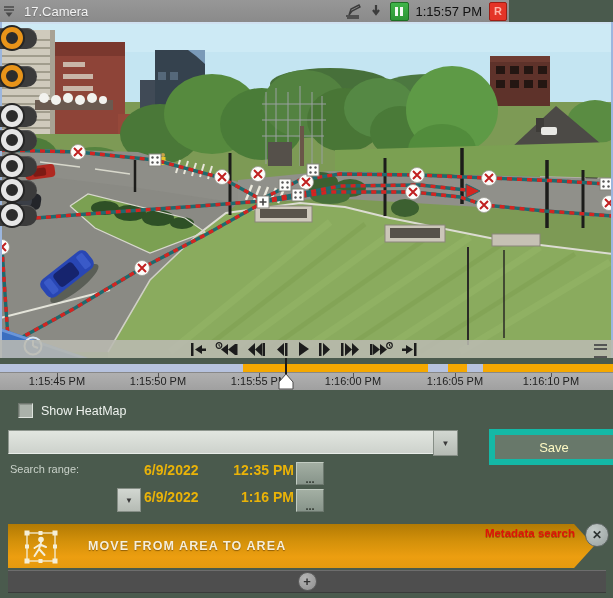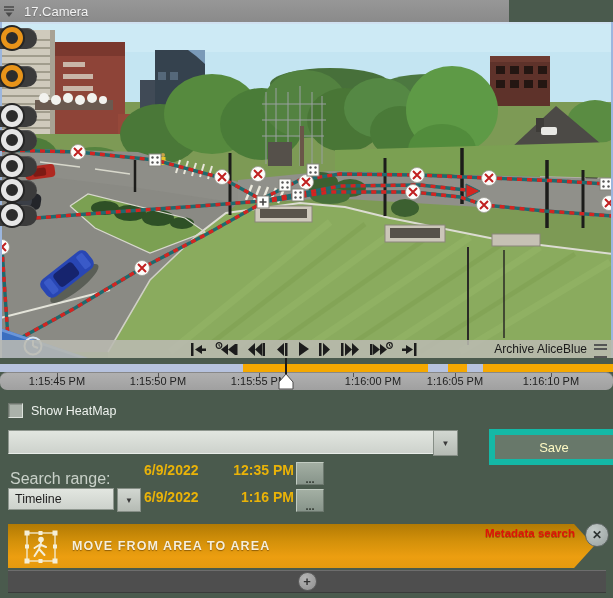--- a/index.html
+++ b/index.html
@@ -30,62 +30,81 @@
   
   .pbbar{position:absolute;left:0;bottom:0;width:613px;height:18px;background:rgba(186,186,176,.88);z-index:8;display:flex;align-items:center;}
   .pb-icons{display:flex;align-items:center;gap:8px;margin-left:190px;}
   .pb-btn{height:14px;display:flex;align-items:center;}
   .archive{position:absolute;right:26px;top:0;height:18px;display:flex;align-items:center;color:#1a1a1a;font-size:12px;}
   .hamb{position:absolute;right:6px;top:4px;width:13px;height:10px;border-top:2px solid #555;border-bottom:2px solid #555;}
   .hamb::after{content:"";display:block;margin-top:2px;height:2px;background:#555;}
   
   .timeline{position:absolute;left:0;top:358px;width:613px;height:32px;}
   .tl-strip{position:absolute;left:0;top:6px;width:613px;height:8px;background:#b6c2de;overflow:hidden;}
-  .tl-scale{position:absolute;left:0;top:14px;width:613px;height:17px;background:linear-gradient(#b0b0b0,#a0a0a0);border-top:1px solid #888;border-radius:7px;}
+  .tl-scale{position:absolute;left:0;top:14px;width:613px;height:17px;background:linear-gradient(#b0b0b0,#a0a0a0);border-top:1px solid #888;}
   .tl-label{position:absolute;top:2px;transform:translateX(-50%);font-size:11px;color:#222;white-space:nowrap;}
   .tl-tick{position:absolute;top:0;width:1px;height:4px;background:#555;}
   .playhead{position:absolute;left:285px;top:0;width:2px;height:26px;background:#1a1a1a;z-index:3;}
   .ph-flag{position:absolute;left:278px;top:16px;z-index:4;}
   
   .panel{position:absolute;left:0;top:390px;width:613px;height:208px;background:#4a5a4d;}
-  .cbrow{position:absolute;left:8px;top:13px;display:flex;align-items:center;gap:8px;justify-content:space-between;}
+  .cbrow{position:absolute;left:18px;top:13px;display:flex;align-items:center;gap:8px;justify-content:space-between;}
   .cbox{width:13px;height:13px;background:#aab2aa;border:1px solid #6e766e;border-right-color:#dde3dd;border-bottom-color:#dde3dd;box-shadow:inset 1px 1px 0 #8d958d;}
   .cblabel{color:#eef2ee;font-size:12.5px;}
   .combo{position:absolute;left:8px;top:40px;width:424px;height:22px;background:linear-gradient(#e2e6e0,#cdd2cc);border:1px solid #8f978f;border-bottom-color:#e8ece8;border-right-color:#e8ece8;}
   .dropbtn{position:absolute;top:40px;width:23px;height:24px;background:linear-gradient(#d2d7d1,#b5bbb4);border:1px solid #868e86;display:flex;align-items:center;justify-content:center;color:#3a3a3a;font-size:8px;}
   .dropbtn.q{left:433px;}
   .savebtn{position:absolute;left:489px;top:39px;width:118px;height:24px;background:#68786a;border:6px solid #14b8a6;color:#fef9c3;font-size:13px;display:flex;align-items:center;justify-content:center;}
-  .srlabel{position:absolute;left:10px;top:73px;color:#c9d1c9;font-size:16px;margin-top:7px;}
+  .srlabel{position:absolute;left:10px;top:73px;color:#c9d1c9;font-size:11px;}
   .daterow{position:absolute;left:144px;width:150px;display:flex;justify-content:space-between;color:#eab308;font-size:14px;font-weight:bold;}
   .dots{position:absolute;left:296px;width:26px;height:21px;background:linear-gradient(#a3afa3,#87948a);border:1px solid #6c786e;border-top-color:#c2ccc2;border-left-color:#c2ccc2;color:#2e342e;font-size:11px;font-weight:bold;display:flex;align-items:flex-end;justify-content:center;line-height:10px;}
   .modebox{position:absolute;left:8px;top:98px;width:106px;height:22px;background:linear-gradient(#e2e6e0,#cdd2cc);border:1px solid #8f978f;color:#1e1e1e;font-size:12.5px;display:flex;align-items:center;padding-left:6px;box-sizing:border-box;}
   .dropbtn.m{left:117px;top:98px;width:22px;height:22px;}
   
   .banner{position:absolute;left:8px;top:134px;width:586px;height:44px;
     background:linear-gradient(180deg,#b27a04 0%,#d4910a 40%,#ec9e10 75%,#e59a0e 100%);
     clip-path:polygon(0 0,96.6% 0,100% 50%,96.6% 100%,0 100%);
     display:flex;align-items:center;}
-  .banner .btitle{color:#f7efda;font-size:12.5px;font-weight:bold;letter-spacing:1.1px;margin-left:64px;text-shadow:0 1px 1px rgba(90,55,0,.6);}
+  .banner .btitle{color:#f7efda;font-size:12.5px;font-weight:bold;letter-spacing:1.1px;margin-left:80px;text-shadow:0 1px 1px rgba(90,55,0,.6);}
   .bicon{position:absolute;left:14px;top:4px;}
   .meta{position:absolute;right:38px;top:137px;color:#e01309;font-size:11.5px;font-weight:bold;text-shadow:0 1px 0 rgba(60,20,0,.35);}
   .xbtn{position:absolute;left:585px;top:133px;width:22px;height:22px;border-radius:50%;background:radial-gradient(circle at 35% 30%,#c3cbc9,#99a1a0);border:1px solid #5d6563;color:#2e3432;font-size:12px;font-weight:bold;display:flex;align-items:center;justify-content:center;}
   .plusbar{position:absolute;left:8px;top:180px;width:598px;height:21px;background:#4e4e4e;border-top:1px solid #6d6d6d;border-bottom:1px solid #3a3a3a;display:flex;align-items:center;justify-content:center;}
   .plusbtn{width:17px;height:17px;border-radius:50%;background:radial-gradient(circle at 35% 30%,#b5b5b5,#8f8f8f);border:1px solid #5e5e5e;color:#333;font-size:13px;font-weight:bold;display:flex;align-items:center;justify-content:center;line-height:0;}
 </style>
 </head>
 <body>
 
 <div class="titlebar">
   <span class="tb-ic">
     <svg width="14" height="14">
         <path d="M2 3h10M2 6h10" stroke="#4a4a4a" stroke-width="1.6"></path>
         <path d="M3.5 8.5h7L7 13z" fill="#4a4a4a"></path>
       </svg>
   </span>
   <span class="camtitle">17.Camera</span>
+  <div class="tb-right">
+    <span class="tb-ic">
+      <svg width="18" height="16">
+          <path d="M2 13h13M3 15h12" stroke="#3c3c3c" stroke-width="1.4"></path>
+          <path d="M5 12l2-6 8-4 1 2-8 4z" fill="none" stroke="#3c3c3c" stroke-width="1.4"></path>
+        </svg>
+    </span>
+    <span class="tb-ic">
+      <svg width="16" height="16">
+          <path d="M8 2v7M5 7l3 4 3-4" fill="none" stroke="#3c3c3c" stroke-width="2.2"></path>
+        </svg>
+    </span>
+    <span class="pausebtn">
+        <i></i>
+        <i></i>
+      </span>
+    <span class="clock">1:15:57 PM</span>
+    <span class="recbtn">R</span>
+  </div>
 </div>
 
 <div class="video">
   <svg width="613" height="336" viewBox="0 0 613 336">
 
     <rect x="0" y="0" width="613" height="80" fill="#c4e5f2"></rect>
     <rect x="0" y="0" width="613" height="30" fill="#cdeaf5"></rect>
 
     <g>
       <rect x="0" y="8" width="55" height="118" fill="#cfcabc"></rect>
@@ -473,21 +492,20 @@
           </svg>
       </span>
       <span class="pb-btn">
         <svg width="17" height="13">
             <rect x="1" y="5.5" width="5" height="2.5" fill="#1c1c1c"></rect>
             <polygon points="5,2 12,6.5 5,11" fill="#1c1c1c"></polygon>
             <rect x="13" y="0" width="2.5" height="13" fill="#1c1c1c"></rect>
           </svg>
       </span>
     </div>
-    <span class="archive">Archive AliceBlue</span>
     <span class="hamb"></span>
   </div>
 </div>
 
 <div class="timeline">
   <div class="tl-strip">
       <div style="position: absolute; left: 0px; top: 0px; width: 243px; height: 100%; background: rgb(182, 194, 222);"></div>
       <div style="position: absolute; left: 243px; top: 0px; width: 185px; height: 100%; background: rgb(245, 168, 0);"></div>
       <div style="position: absolute; left: 428px; top: 0px; width: 20px; height: 100%; background: rgb(182, 194, 222);"></div>
       <div style="position: absolute; left: 448px; top: 0px; width: 19px; height: 100%; background: rgb(245, 168, 0);"></div>
@@ -495,21 +513,21 @@
       <div style="position: absolute; left: 483px; top: 0px; width: 130px; height: 100%; background: rgb(245, 168, 0);"></div>
     </div>
   <div class="tl-scale">
       <i class="tl-tick" style="left: 57px;"></i>
       <span class="tl-label" style="left: 57px;">1:15:45 PM</span>
       <i class="tl-tick" style="left: 158px;"></i>
       <span class="tl-label" style="left: 158px;">1:15:50 PM</span>
       <i class="tl-tick" style="left: 259px;"></i>
       <span class="tl-label" style="left: 259px;">1:15:55 PM</span>
       <i class="tl-tick" style="left: 353px;"></i>
-      <span class="tl-label" style="left: 353px; margin-left: 20px;">1:16:00 PM</span>
+      <span class="tl-label" style="left: 353px;">1:16:00 PM</span>
       <i class="tl-tick" style="left: 455px;"></i>
       <span class="tl-label" style="left: 455px;">1:16:05 PM</span>
       <i class="tl-tick" style="left: 551px;"></i>
       <span class="tl-label" style="left: 551px;">1:16:10 PM</span>
     </div>
   <div class="playhead" style="left: 285px;"></div>
   <svg class="ph-flag" width="16" height="16">
     <polygon points="8,0 15,8 15,15 1,15 1,8" fill="#ffffff" stroke="#4a4a4a" stroke-width="1"></polygon>
   </svg>
 </div>
@@ -527,21 +545,20 @@
   <div class="savebtn">Save</div>
 
   <div class="srlabel">Search range:</div>
 
   <div class="daterow" style="top:72px">
     <span>6/9/2022</span>
     <span>12:35 PM</span>
   </div>
   <div class="dots" style="top:72px">...</div>
 
-  <div class="modebox">Timeline</div>
   <div class="dropbtn m">
       <span>▼</span>
     </div>
 
   <div class="daterow" style="top:99px">
     <span>6/9/2022</span>
     <span>1:16 PM</span>
   </div>
   <div class="dots" style="top:99px">...</div>
 

